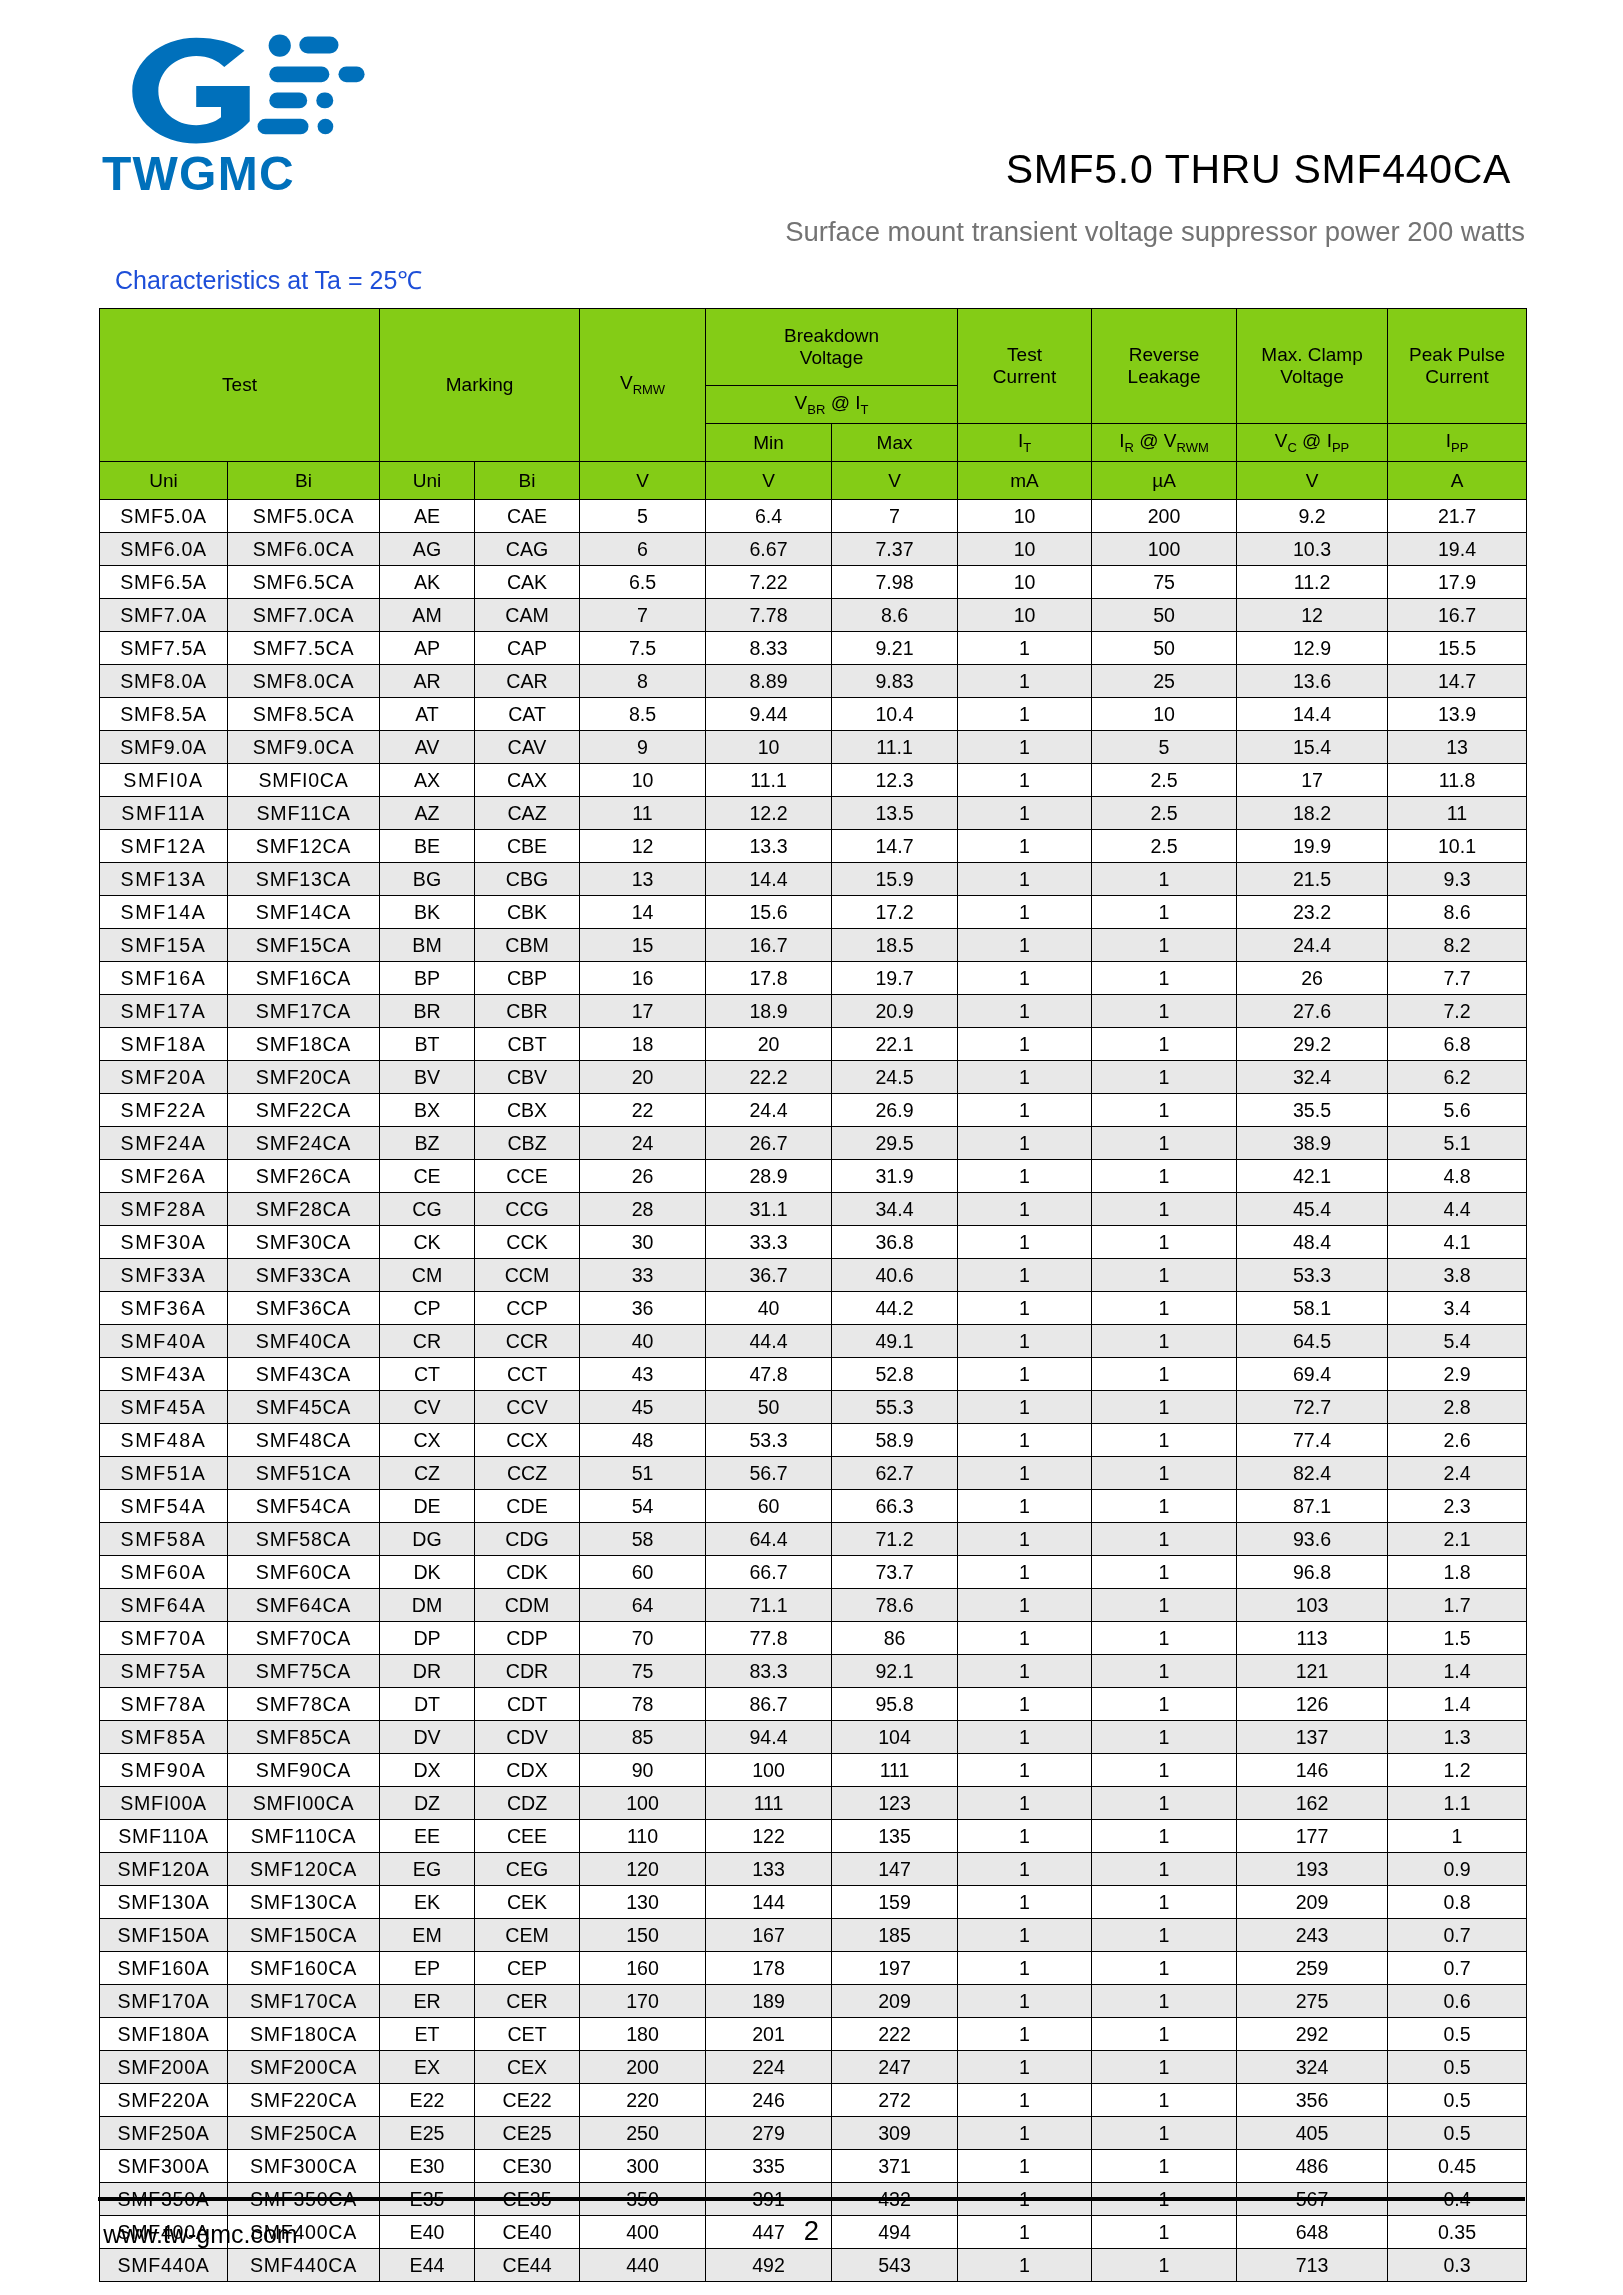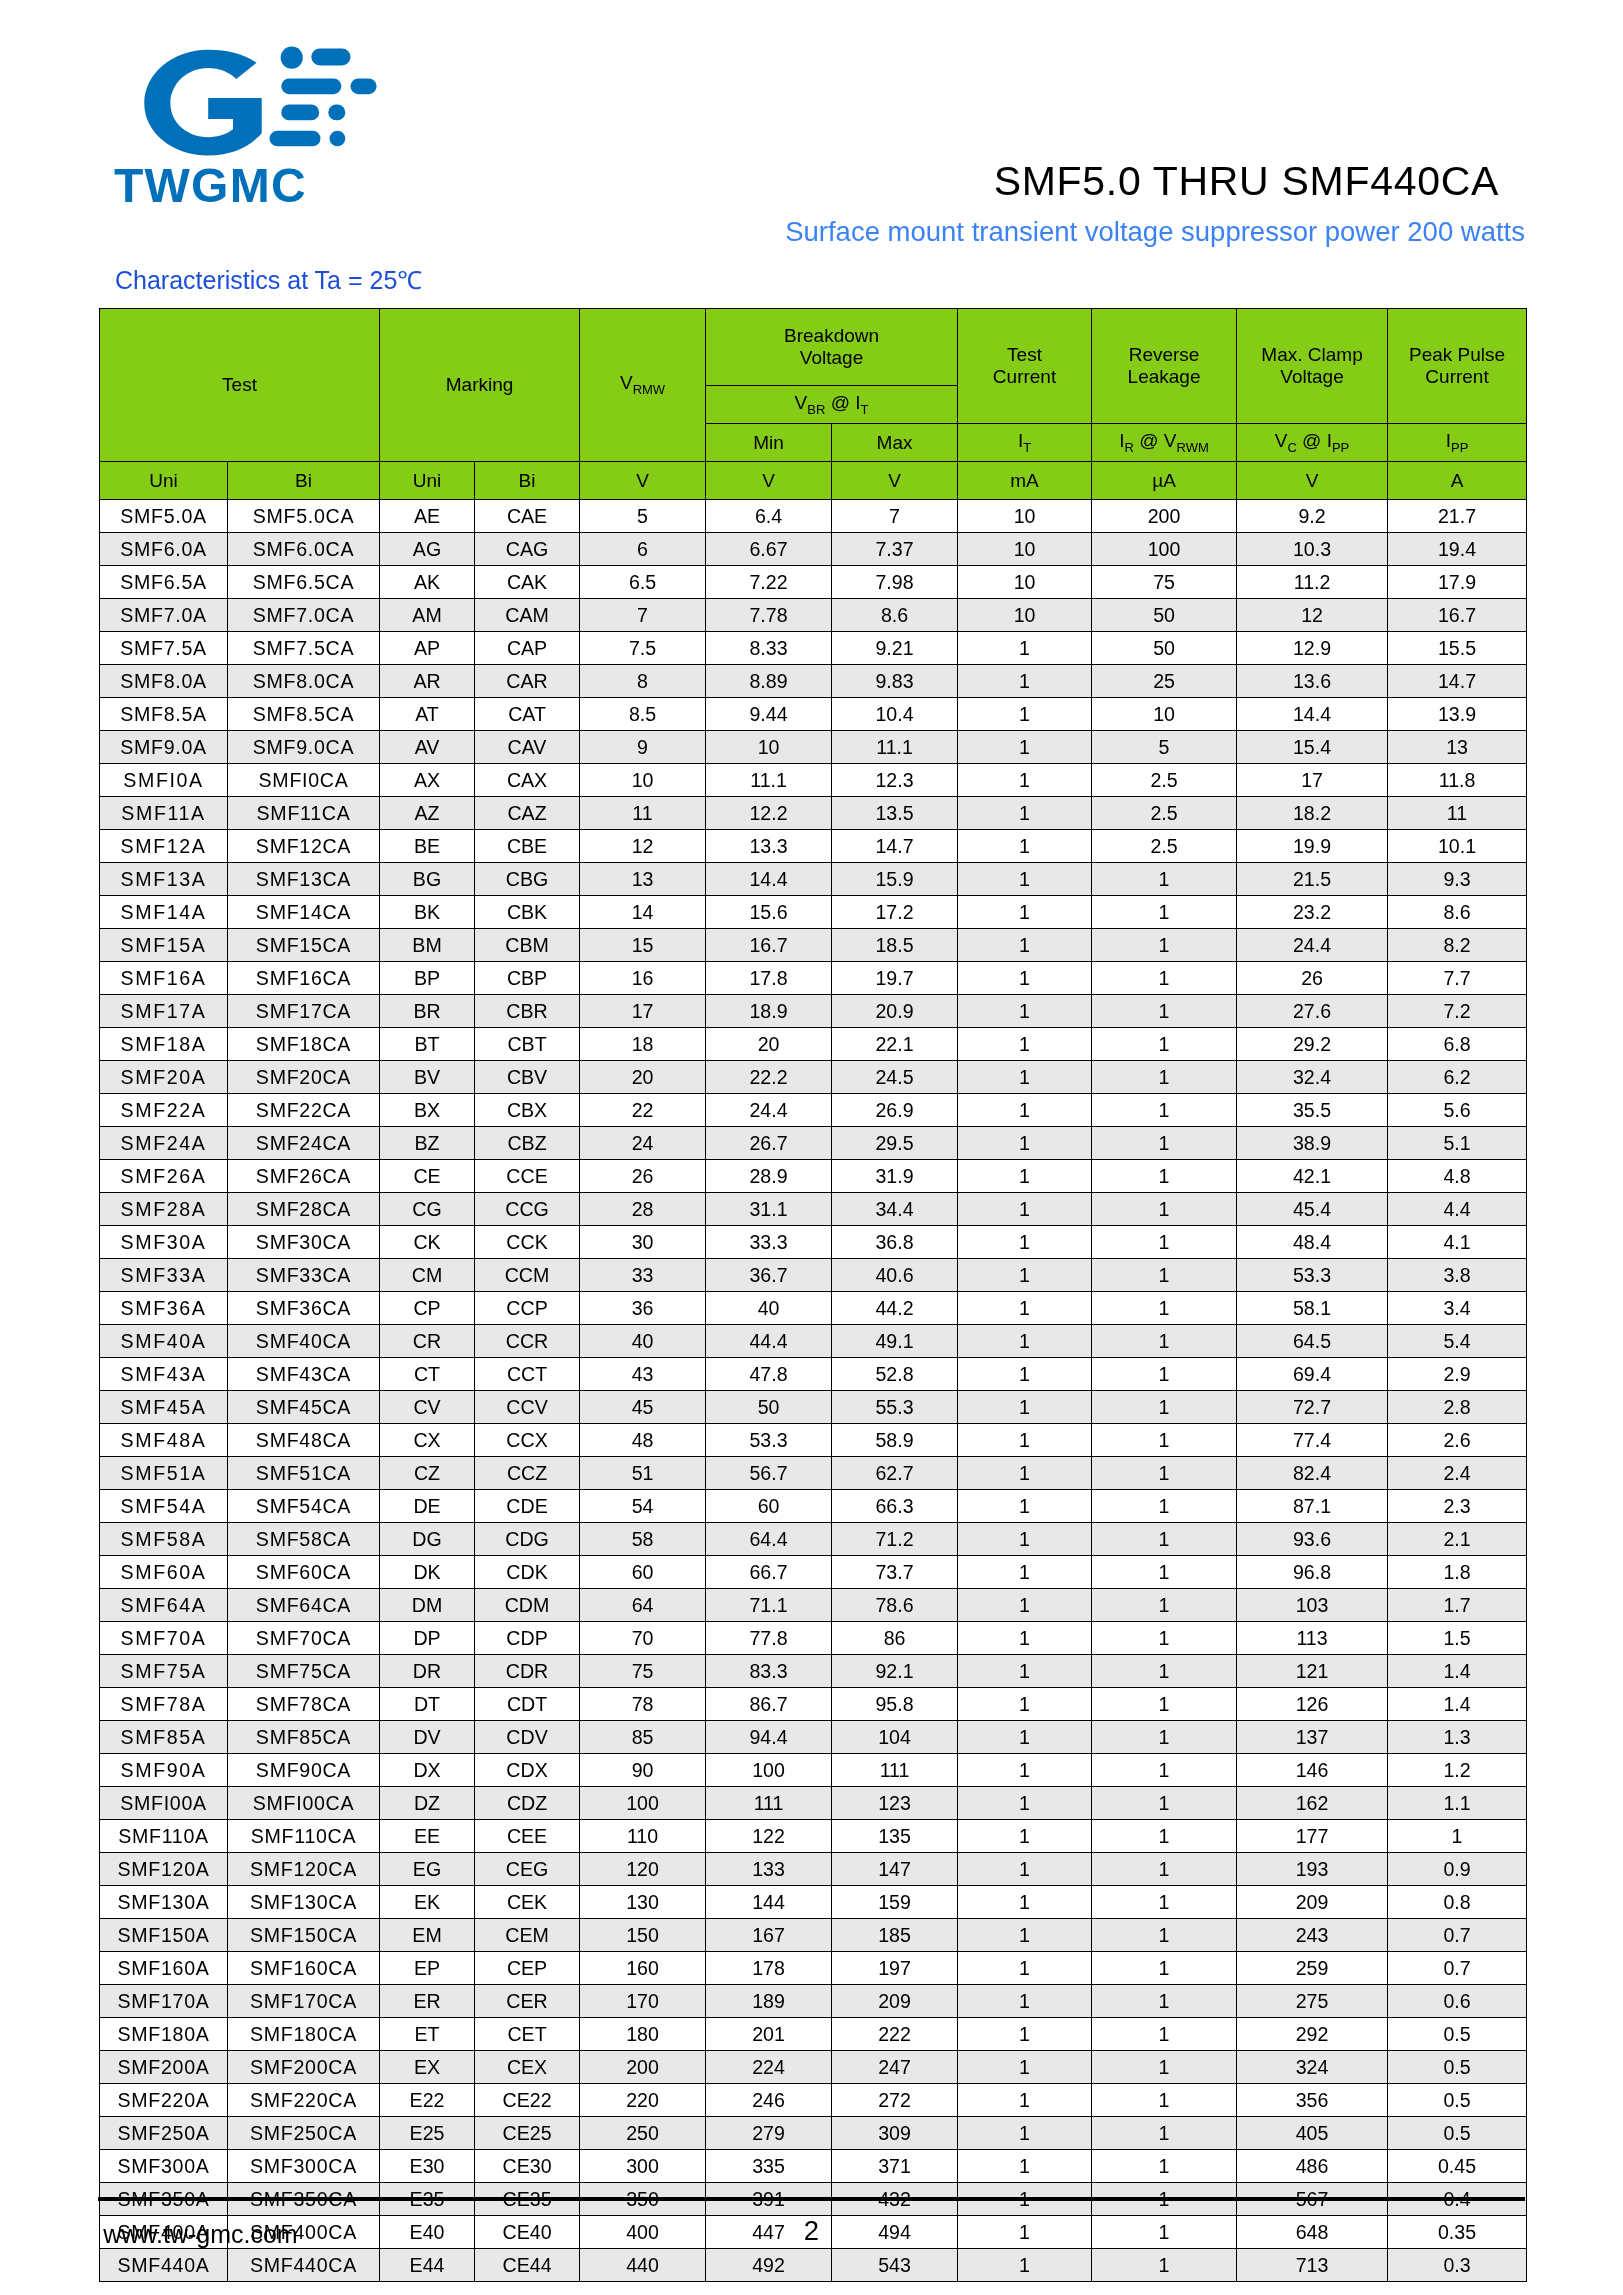--- a/index.html
+++ b/index.html
@@ -9,21 +9,21 @@
     height: 2295px;
     background: #ffffff;
     font-family: "Liberation Sans", sans-serif;
     color: #000000;
     position: relative;
   }
   .page {
     position: relative;
     width: 1623px;
     height: 2295px;
-    padding: 12px;
+    padding: 0;
   }
 
   
   .header {
     position: relative;
     height: 216px;
     padding-left: 98px;
     padding-right: 98px;
     padding-top: 26px;
   }
@@ -59,21 +59,21 @@
     color: #000;
     text-align: right;
   }
   .subtitle1 {
     position: absolute;
     right: 98px;
     top: 216px;
     width: 1112px;
     text-align: right;
     font-size: 27.5px;
-    color: #3b82f6;
+    color: #737373;
   }
   .subtitle2 {
     position: absolute;
     right: 98px;
     top: 260px;
     width: 1112px;
     text-align: right;
     font-size: 29px;
     color: #000;
   }

